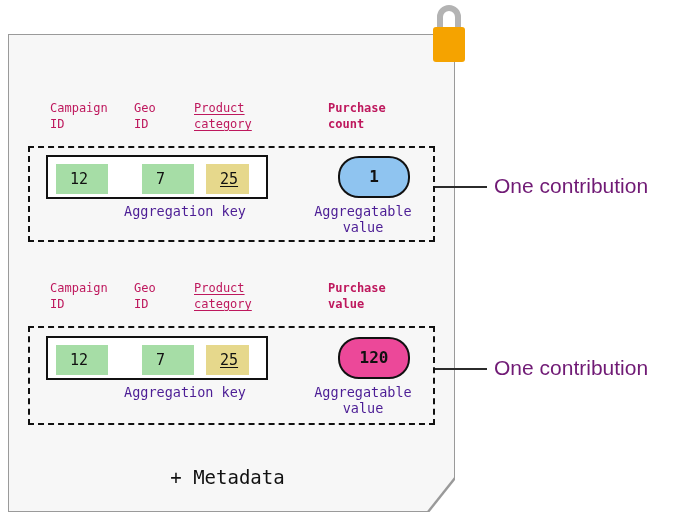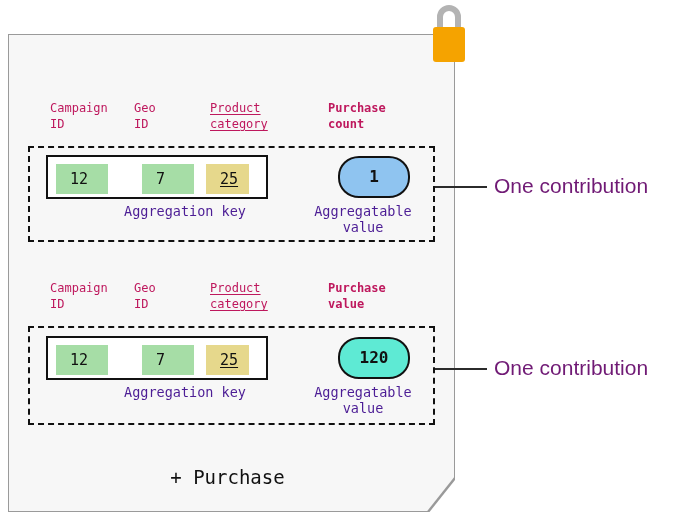--- a/index.html
+++ b/index.html
@@ -53,21 +53,21 @@
     line-height: 16px;
     color: #be185d;
     white-space: pre;
   }
   .headers .col {
     position: absolute;
     top: 0;
   }
   .col-campaign { left: 0px; }
   .col-geo      { left: 84px; }
-  .col-product  { left: 160px; text-decoration: underline; text-underline-offset: 2px; }
+  .col-product  { left: 144px; text-decoration: underline; text-underline-offset: 2px; }
   .col-purchase { left: 278px; font-weight: bold; }
   .hdr-line2 { display: block; }
 
   
   .contrib-box {
     position: absolute;
     border: 2px dashed #111111;
     box-sizing: border-box;
     background: transparent;
   }
@@ -188,22 +188,22 @@
 </div>
 
 <div class="contrib-box" style="left:28px; top:326px; width:407px; height:99px;"></div>
 
 <div class="agg-key-box" style="left:46px; top:336px; width:222px; height:44px;">
   <div class="cell cell-1" style="background:#a6dda6;">12</div>
   <div class="cell cell-2" style="background:#a6dda6;">7</div>
   <div class="cell cell-3 cell-underline" style="background:#e6d88c;">25</div>
 </div>
 
-<div class="value-pill" style="left:338px; top:337px; background:#5eead4;">120</div>
+<div class="value-pill" style="left:338px; top:337px; background:#ec4899;">120</div>
 
 <div class="caption" style="left:124px; top:384px;">Aggregation key</div>
 
 <div class="caption caption-right" style="left:298px; top:384px; width:130px;"><span>Aggregatable</span><br><span>value</span></div>
 
 <div class="callout-line" style="left:435px; top:368px; width:52px;"></div>
 <div class="callout-label" style="left:494px; top:356px;">One contribution</div>
 
-<div class="metadata" style="left:0px; top:466px; width:455px; text-align:center;">+ Purchase</div>
+<div class="metadata" style="left:0px; top:466px; width:455px; text-align:center;">+ Metadata</div>
 
 </body></html>

